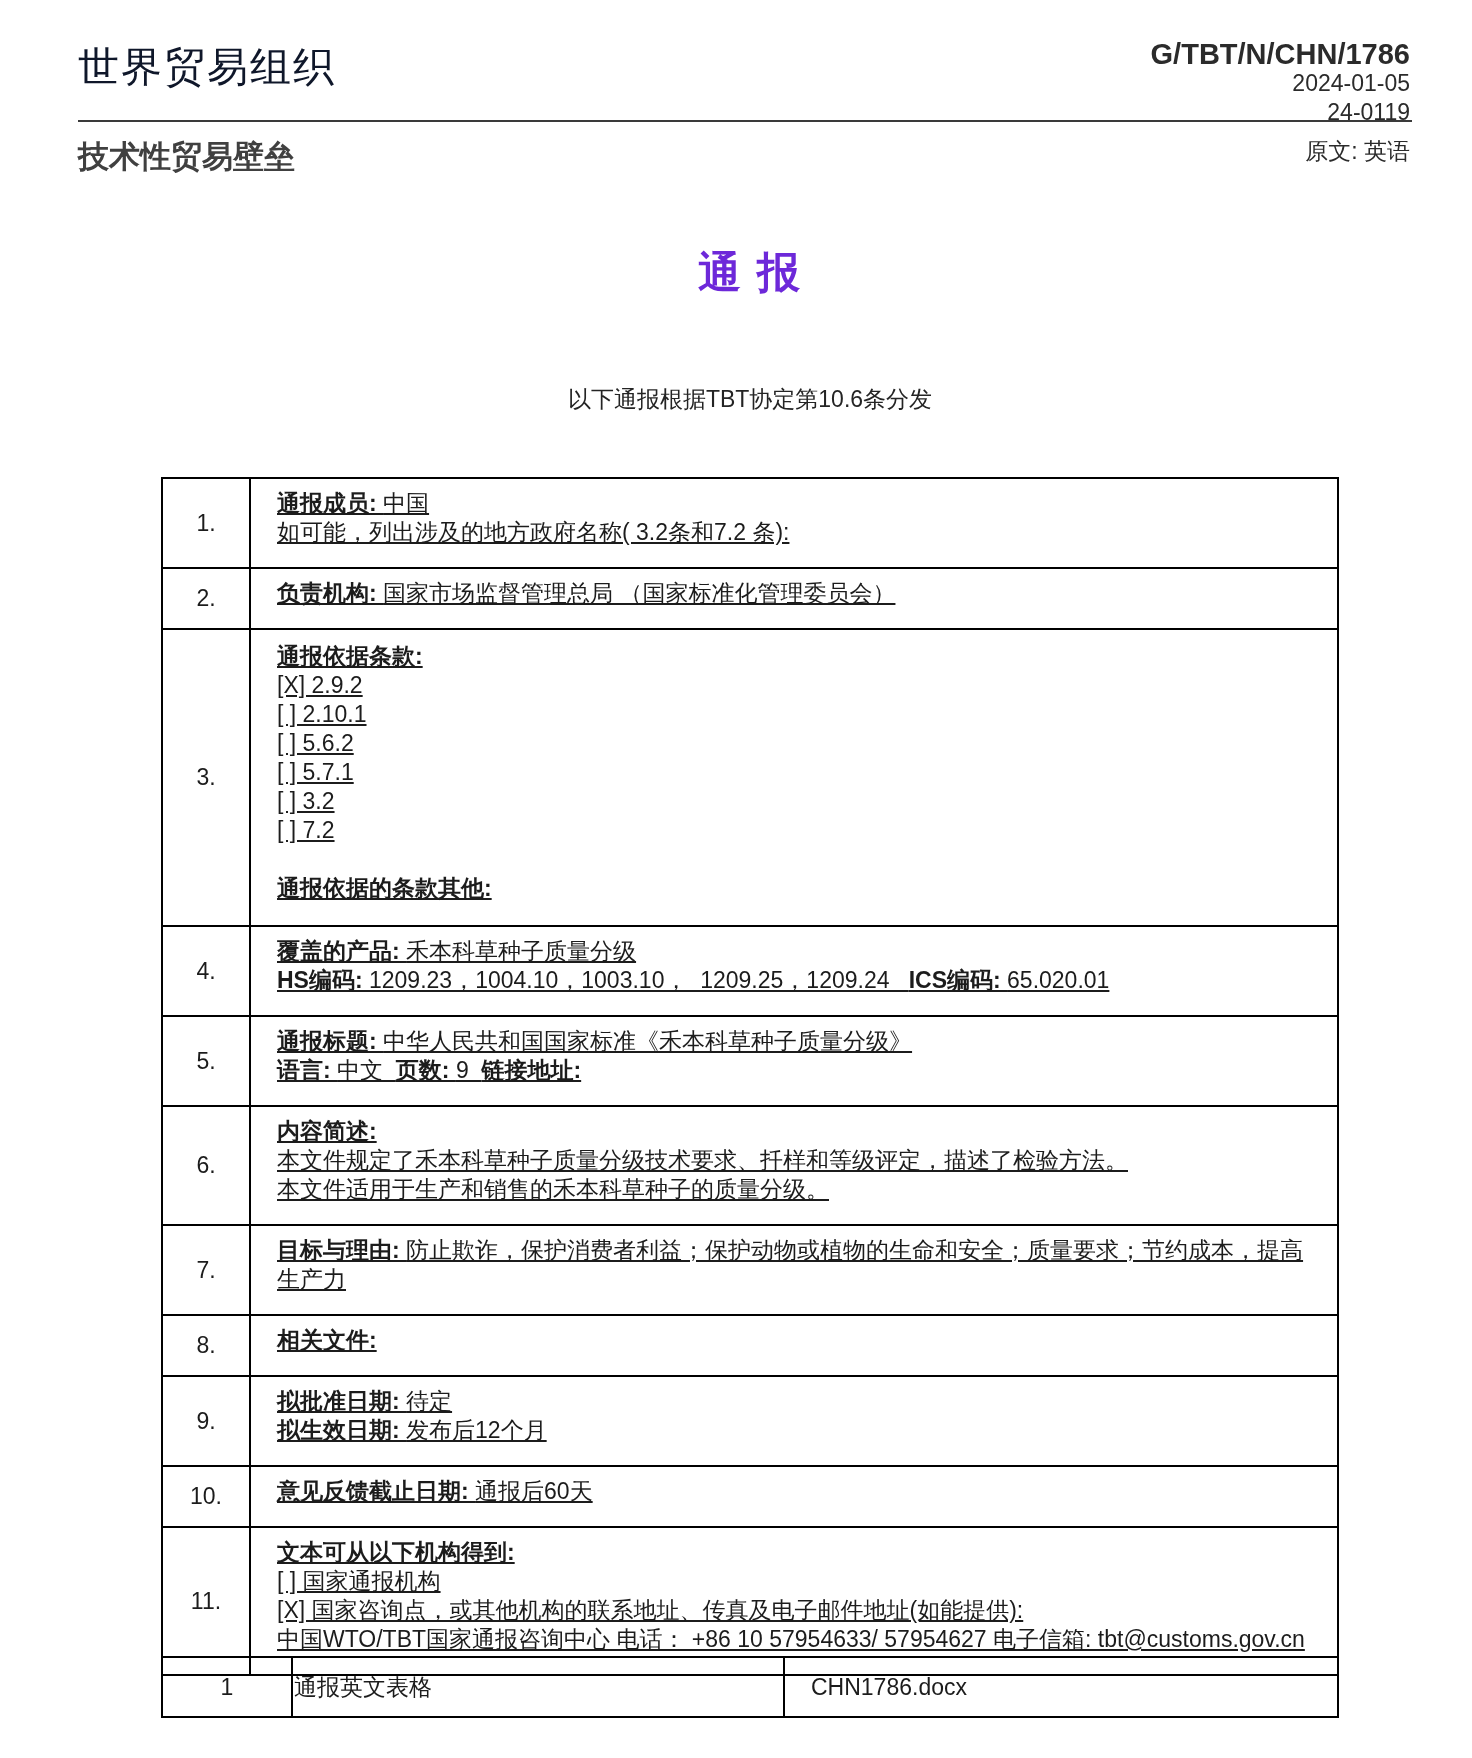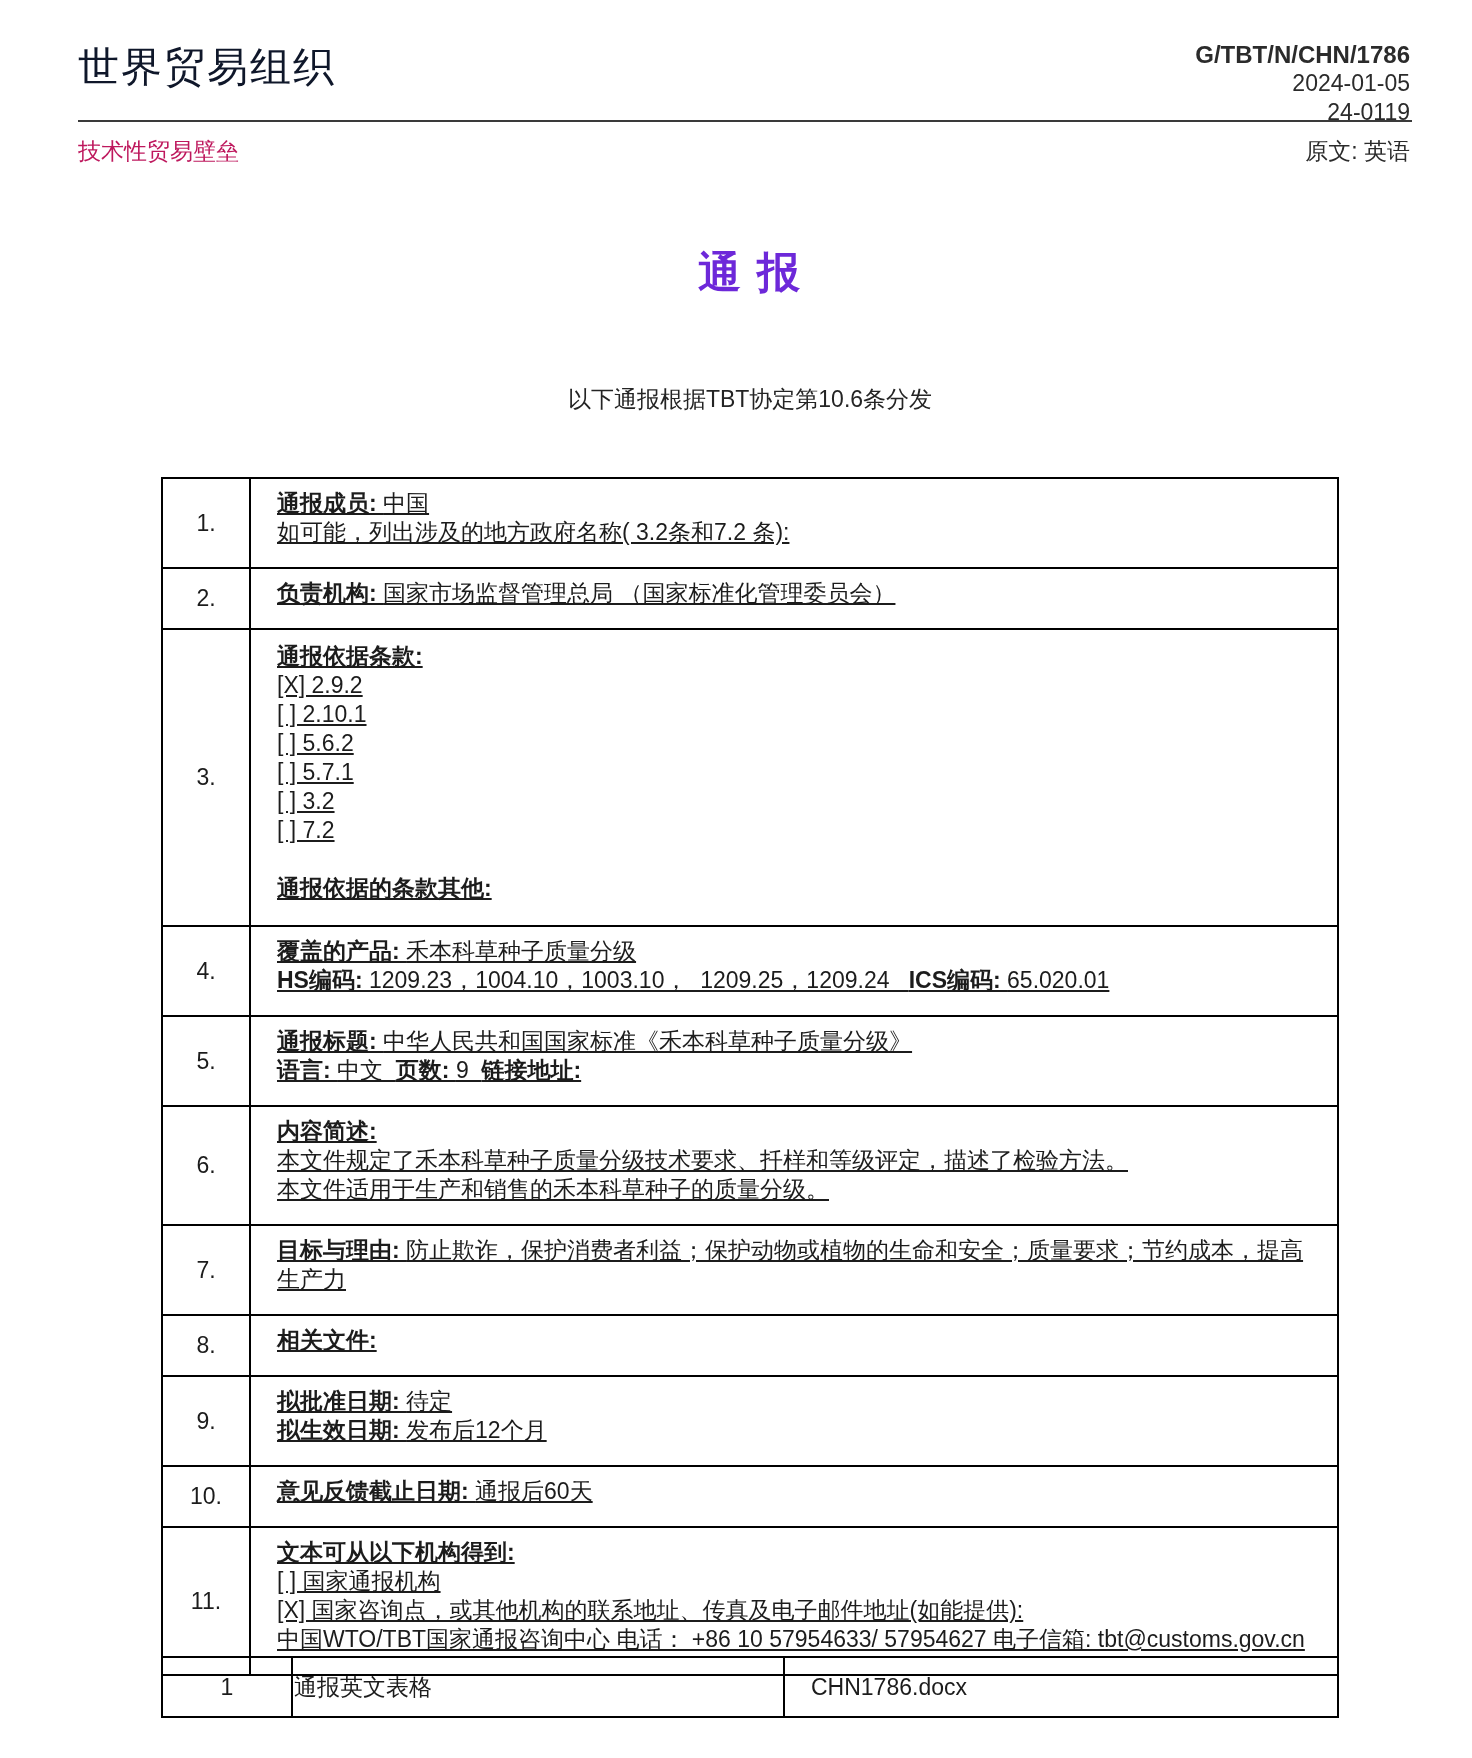--- a/index.html
+++ b/index.html
@@ -22,33 +22,33 @@
     white-space:nowrap;
   }
   .doc-meta{
     position:absolute;
     right:62px; top:40px;
     text-align:right;
     font-size:23px;
     line-height:29px;
     color:#2b2b2b;
   }
-  .doc-meta .symbol{font-weight:bold;font-size:24px;}
+  .doc-meta .symbol{font-weight:bold;font-size:29px;}
   .header-rule{
     position:absolute;
     left:78px; top:120px;
     width:1334px; height:2px;
     background:#3a3a3a;
   }
   .subheader-left{
     position:absolute;
     left:78px; top:136px;
-    font-size:23px;
-    font-weight:normal;
-    color:#be185d;
+    font-size:31px;
+    font-weight:bold;
+    color:#404040;
   }
   .subheader-right{
     position:absolute;
     right:62px; top:136px;
     font-size:23px;
     color:#2b2b2b;
   }
   
   .doc-title{
     position:absolute;

